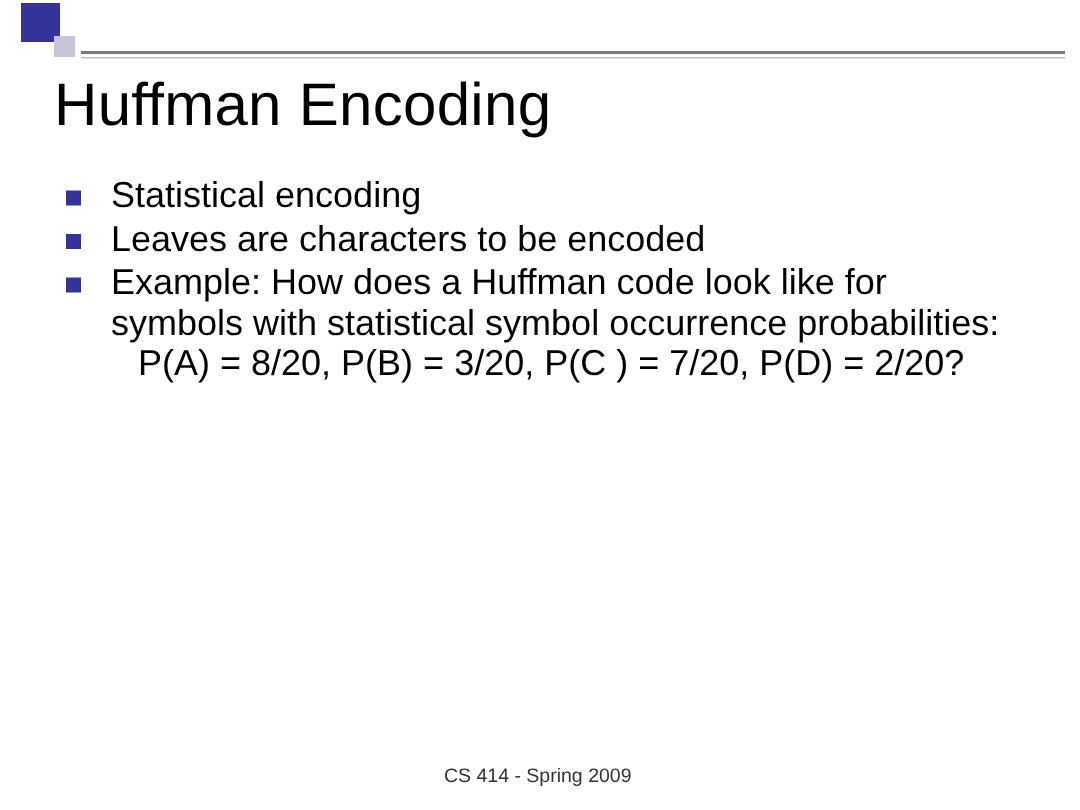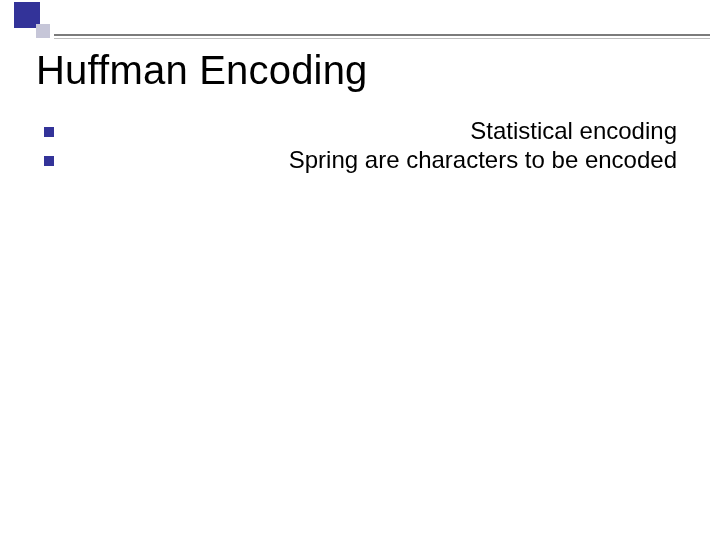--- a/index.html
+++ b/index.html
@@ -72,21 +72,20 @@
     top: 118px;
     left: 40px;
     right: 40px;
     font-size: 24px;
     line-height: 1.12;
   }
   ul.bullets {
     list-style: none;
     margin: 0;
     padding: 0;
-    text-align: right;
   }
   ul.bullets > li {
     position: relative;
     padding-left: 34px;
     margin: 0 0 2px 0;
   }
   ul.bullets > li::before {
     content: "";
     position: absolute;
     left: 4px;
@@ -122,19 +121,26 @@
     <div class="small-square"></div>
     <div class="line1"></div>
     <div class="line2"></div>
   </div>
 
   <div class="title">Huffman Encoding</div>
 
   <div class="body">
     <ul class="bullets">
       <li><span>Statistical encoding</span></li>
-      <li><span>Spring are characters to be encoded</span></li>
+      <li><span>Leaves are characters to be encoded</span></li>
     </ul>
 
+    <ul class="bullets group2">
+      <li>
+        <span>Example: How does a Huffman code look like for symbols with statistical symbol occurrence probabilities:</span><br>
+        <span class="example-sub">P(A) = 8/20, P(B) = 3/20, P(C ) = 7/20, P(D) = 2/20?</span>
+      </li>
+    </ul>
   </div>
 
+  <div class="footer">CS 414 - Spring 2009</div>
 
 </div>
 
 </body></html>

